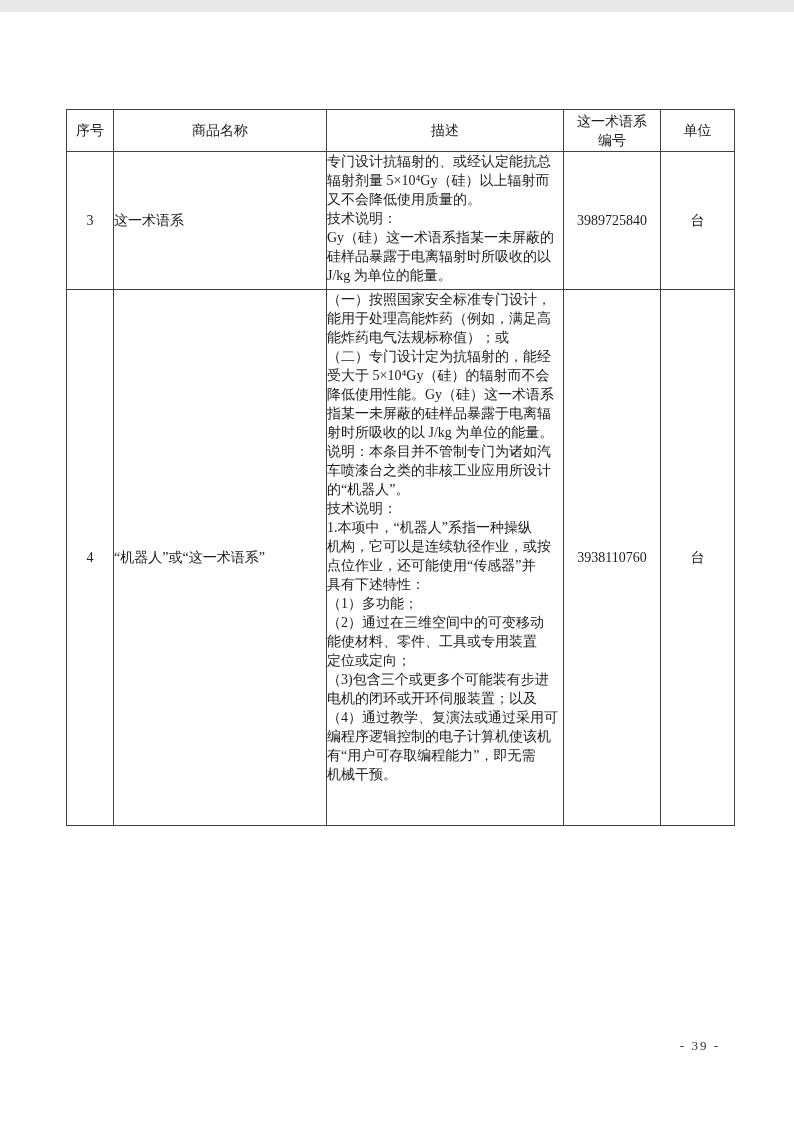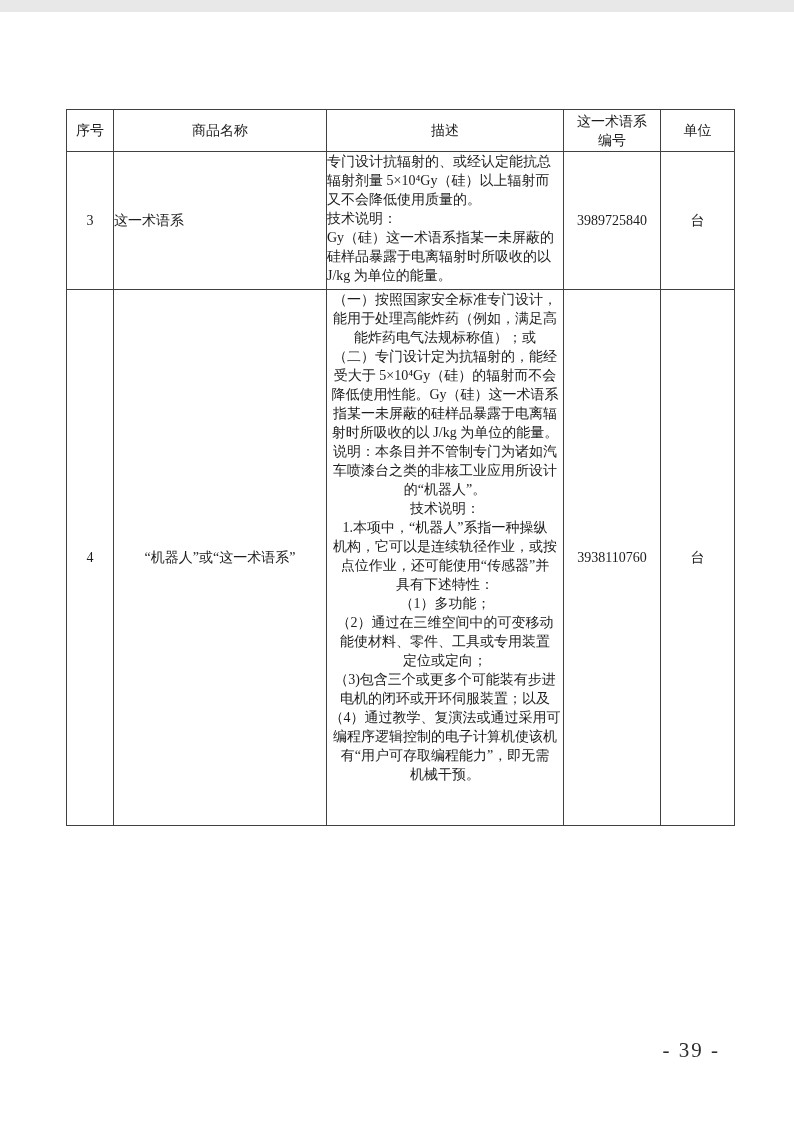--- a/index.html
+++ b/index.html
@@ -39,21 +39,21 @@
     font-weight: normal;
     padding: 0;
   }
   table.goods th {
     height: 41px;
     text-align: center;
     vertical-align: middle;
     white-space: pre-line;
   }
   tr.row-a > td { height: 137px; }
-  tr.row-b > td { height: 535px; text-align: center; }
+  tr.row-b > td { height: 535px; }
 
   td.seq, td.code, td.unit {
     text-align: center;
     vertical-align: middle;
   }
   td.name {
     text-align: left;
     vertical-align: middle;
     padding-left: 9px;
     padding-right: 4px;
@@ -62,21 +62,21 @@
     text-align: left;
     vertical-align: top;
     padding: 4px 5px 4px 8px;
     white-space: pre-line;
     line-height: 19.1px;
   }
   .page-number {
     position: absolute;
     top: 1026px;
     right: 74px;
-    font-size: 21px;
+    font-size: 13px;
     letter-spacing: 2px;
     color: #2e2e2e;
   }
 </style>
 </head>
 <body>
 
 <div class="page">
 
   <table class="goods">

